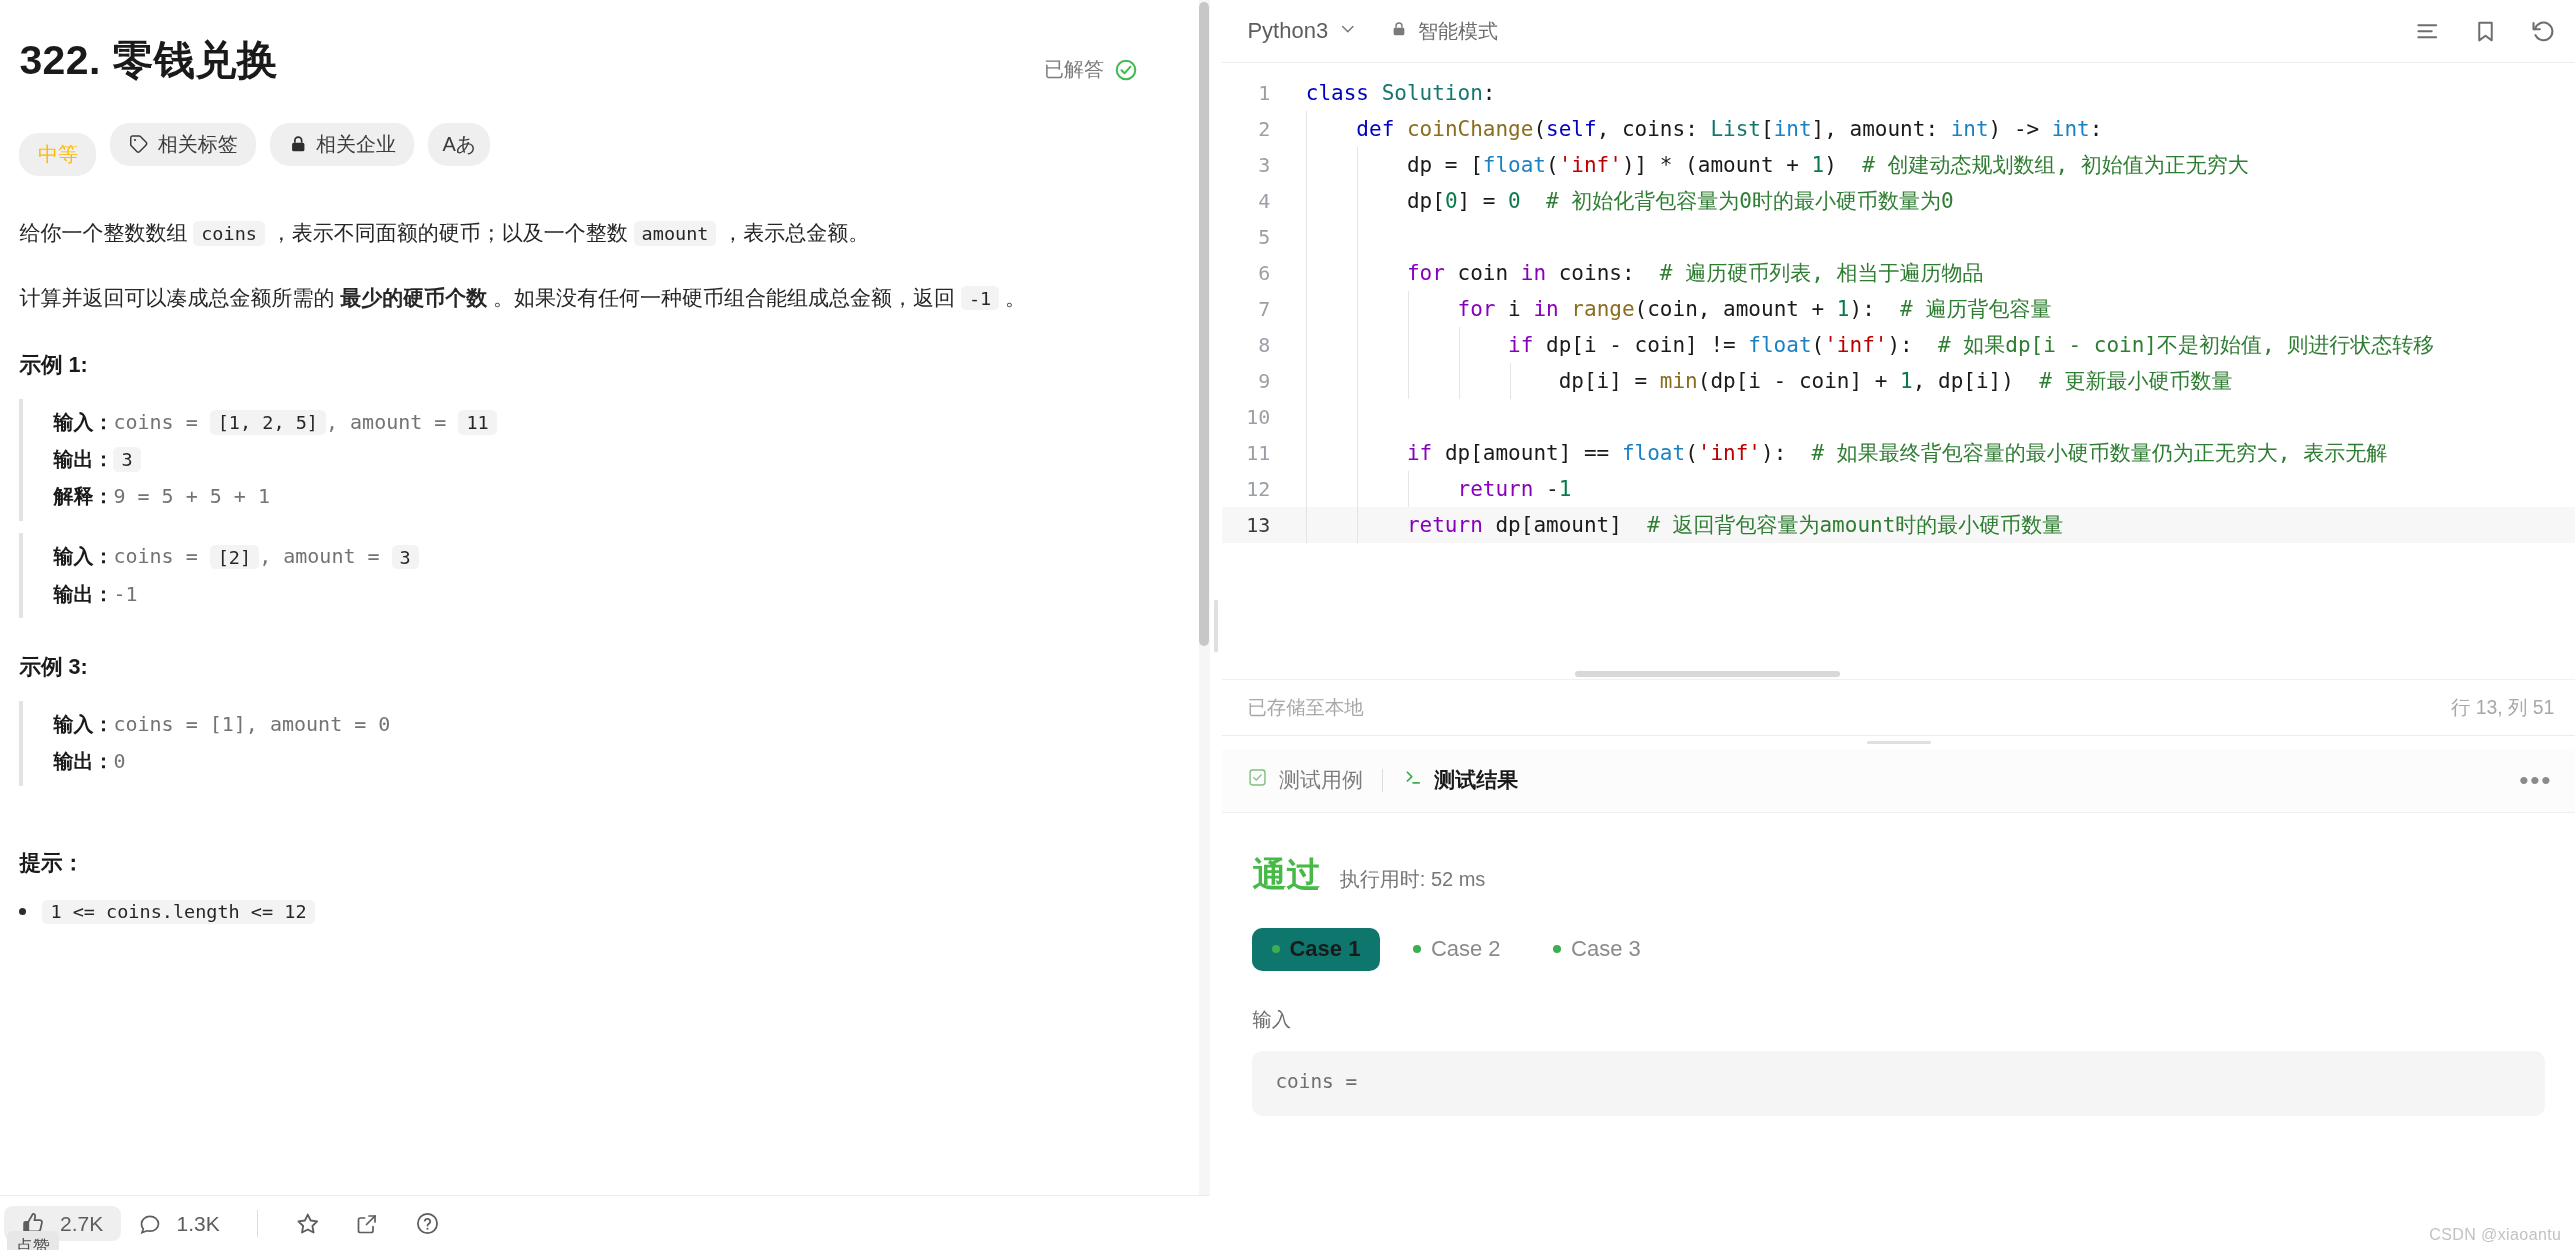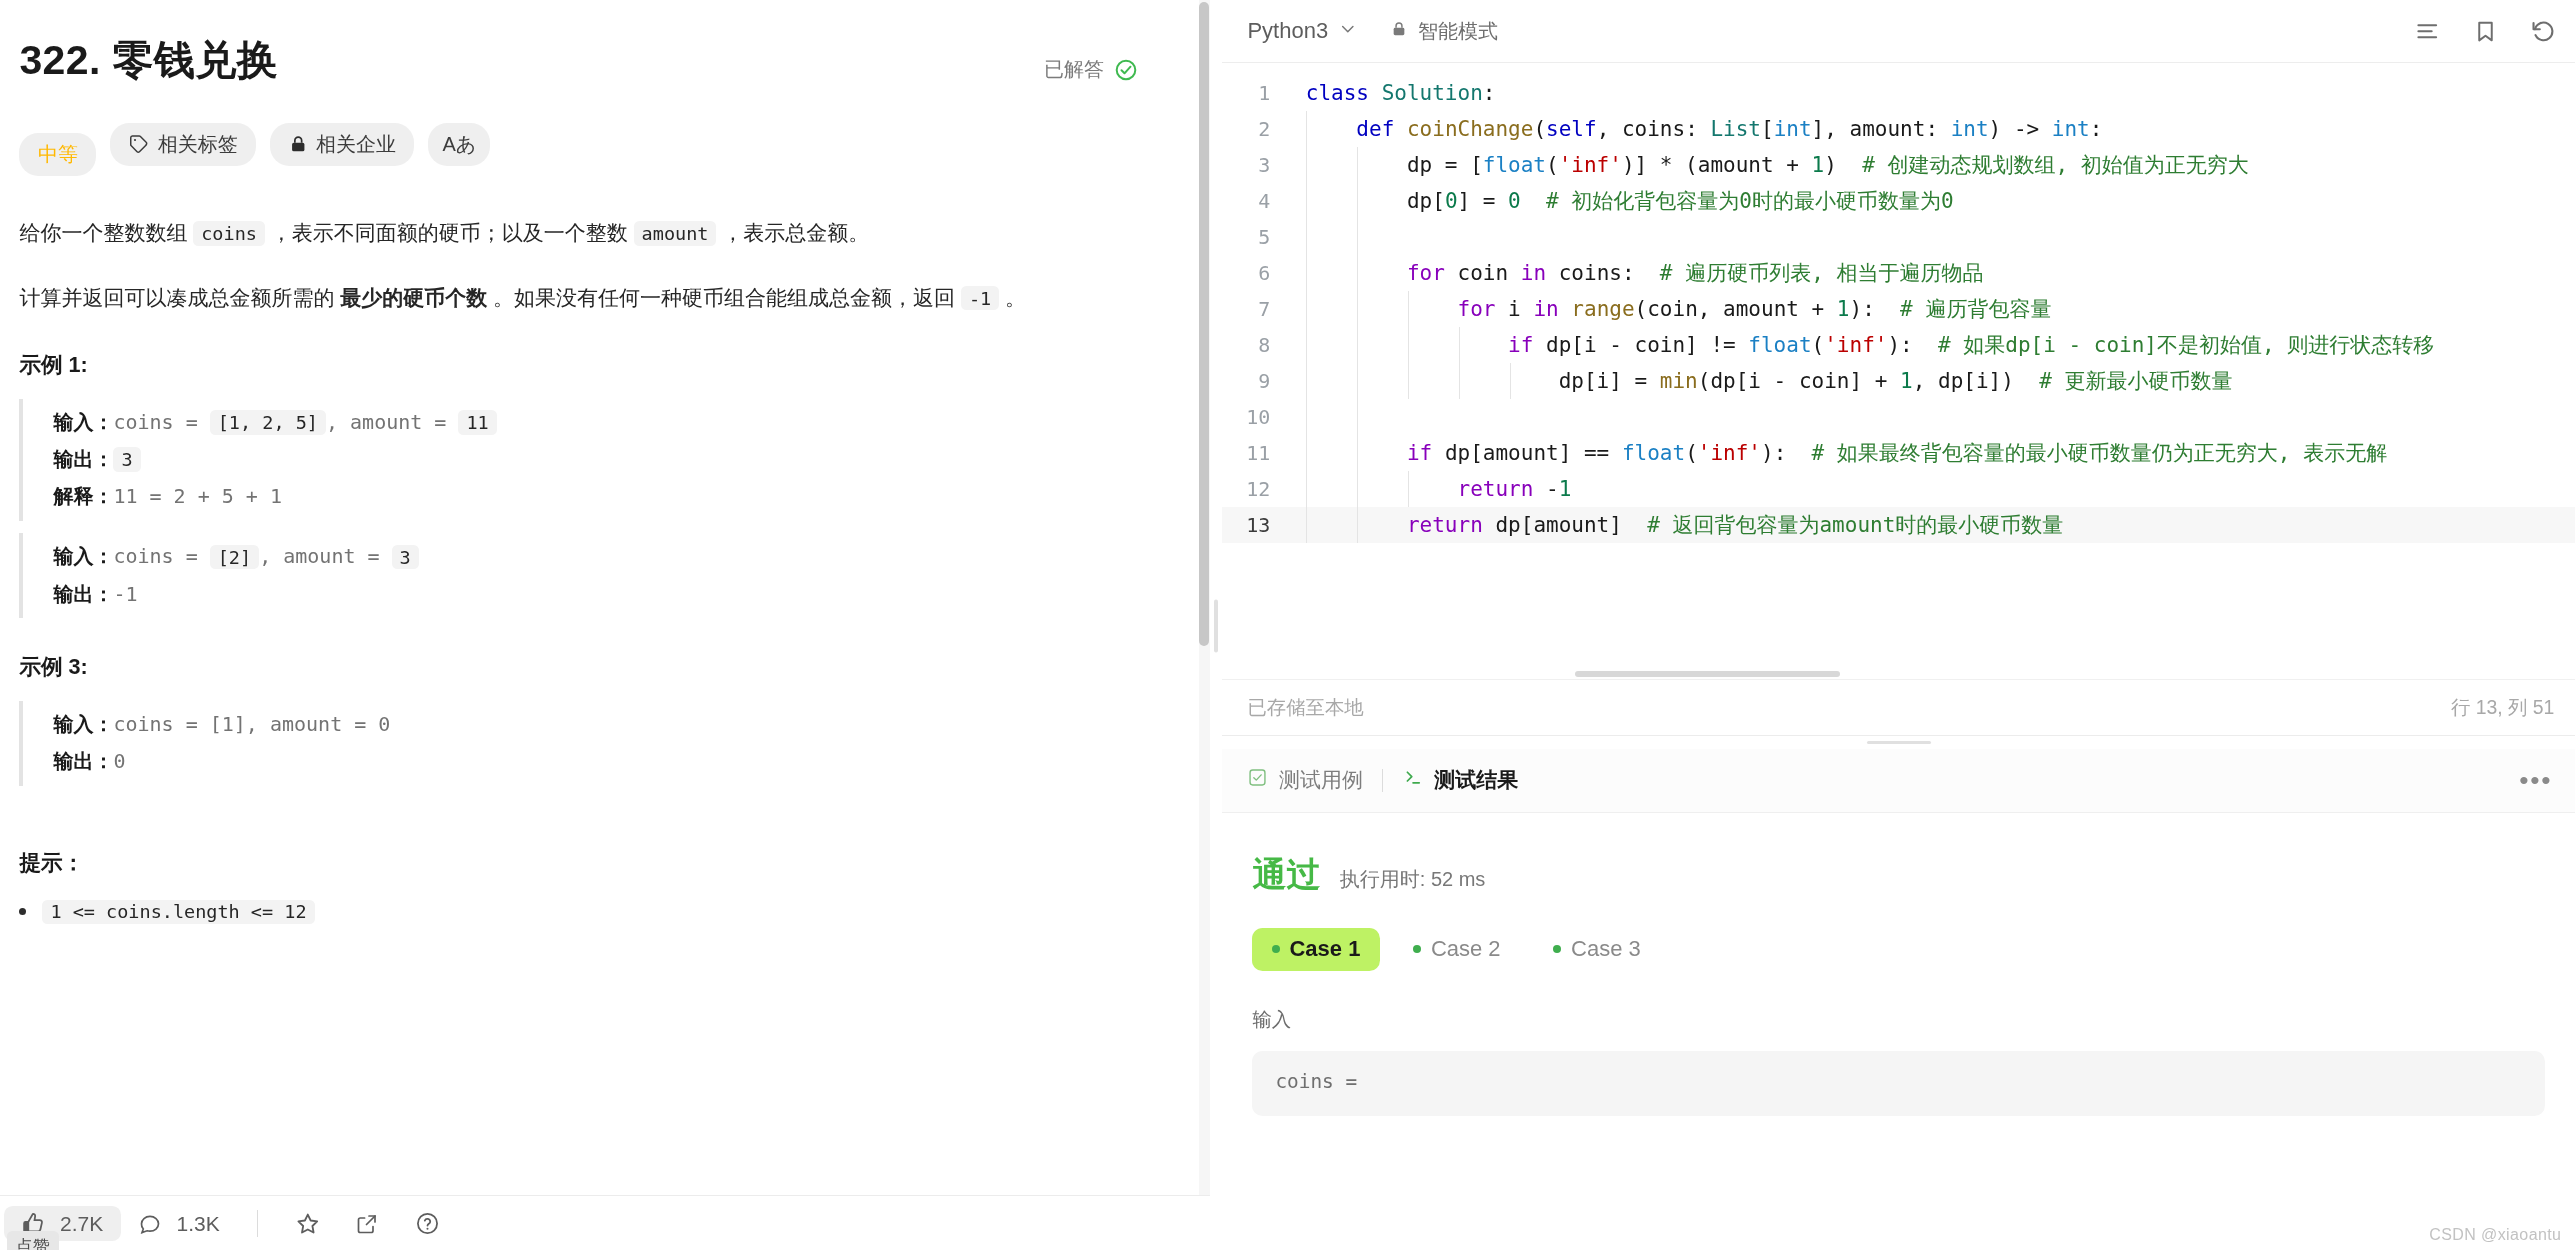--- a/index.html
+++ b/index.html
@@ -179,21 +179,21 @@
   .result-body { flex: 1 1 auto; padding: 26.5px 30px 0 30px; position: relative; }
   .verdict-row { display: flex; align-items: baseline; gap: 19.4px; margin-top: 12.4px; }
   .verdict { font-size: 34px; font-weight: 700; color: #46b946; }
   .runtime { font-size: 20px; color: #787878; }
 
   .case-tabs { display: flex; align-items: center; gap: 14px; margin-top: 30px; }
   .case-tab {
     display: flex; align-items: center; gap: 9.7px;
     padding: 8.8px 19.4px; border-radius: 10.6px; font-size: 22px; color: #8a8a8a;
   }
-  .case-tab.active { background: #bef264; color: #1a1a1a; font-weight: 700; text-align: right; }
+  .case-tab.active { background: #0f766e; color: #1a1a1a; font-weight: 700; text-align: right; }
   .dot { width: 8px; height: 8px; border-radius: 50%; background: #3fae4e; flex:0 0 auto; }
 
   .input-label { font-size: 19.4px; color: #6c6c6c; margin-top: 35px; }
   .input-box {
     margin-top: 17.6px; background: #f5f5f5; border-radius: 10.6px;
     padding: 19.4px 23px; font-size: 19.4px; color: #6f6f6f;
     font-family: "DejaVu Sans Mono","Liberation Mono", monospace;
     height: 65px;
   }
 
@@ -261,21 +261,21 @@
 
         <p class="para"><span>给你一个整数数组 </span><code class="inline">coins</code><span> ，表示不同面额的硬币；以及一个整数 </span><code class="inline">amount</code><span> ，表示总金额。</span></p>
 
         <p class="para gap-big"><span>计算并返回可以凑成总金额所需的 </span><b class="strong">最少的硬币个数</b><span> 。如果没有任何一种硬币组合能组成总金额，返回 </span><code class="inline">-1</code><span> 。</span></p>
 
 
         <h3 class="ex-title">示例 1:</h3>
         <div class="ex-block">
           <div class="ex-line"><span class="lbl">输入：</span><span>coins = </span><code class="inline">[1, 2, 5]</code><span>, amount = </span><code class="inline">11</code></div>
           <div class="ex-line"><span class="lbl">输出：</span><code class="inline">3</code></div>
-          <div class="ex-line"><span class="lbl">解释：</span><span>11 = 2 + 5 + 1</span></div>
+          <div class="ex-line"><span class="lbl">解释：</span><span>9 = 5 + 5 + 1</span></div>
         </div>
 
         <div class="ex-block">
           <div class="ex-line"><span class="lbl">输入：</span><span>coins = </span><code class="inline">[2]</code><span>, amount = </span><code class="inline">3</code></div>
           <div class="ex-line"><span class="lbl">输出：</span><span>-1</span></div>
         </div>
 
         <h3 class="ex-title">示例 3:</h3>
         <div class="ex-block">
           <div class="ex-line"><span class="lbl">输入：</span><span>coins = [1], amount = 0</span></div>

